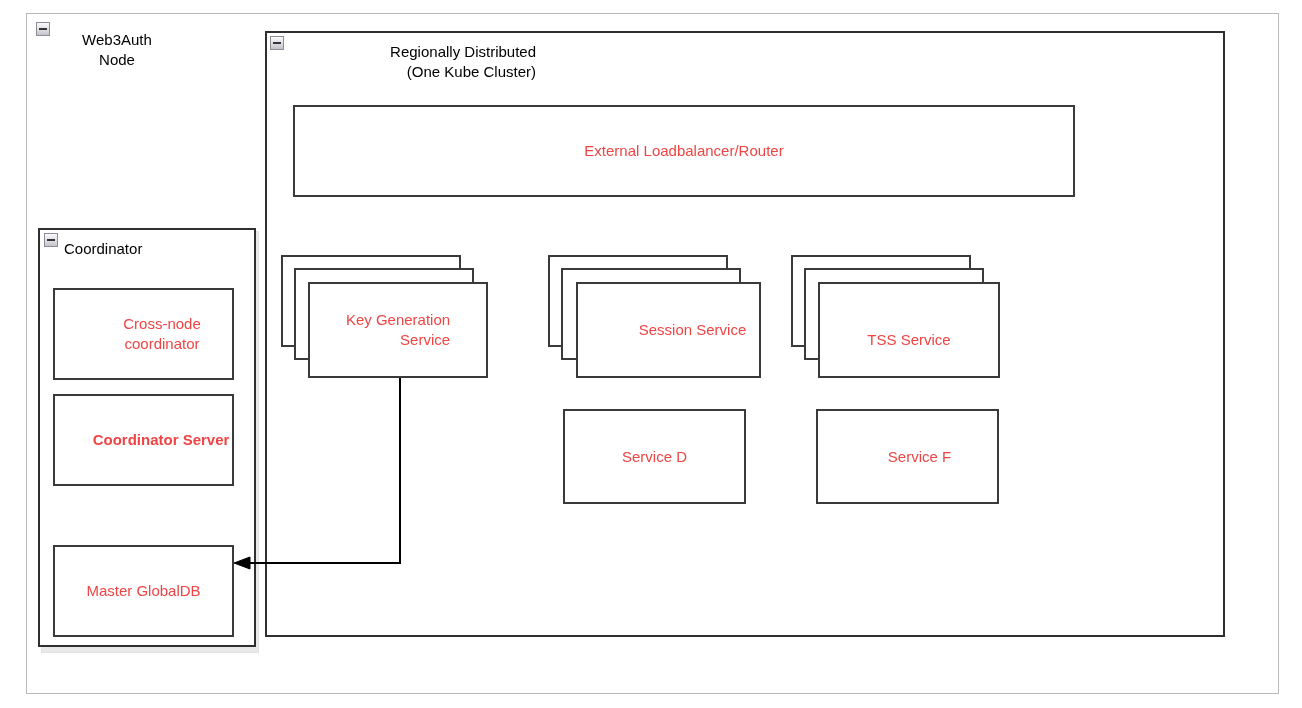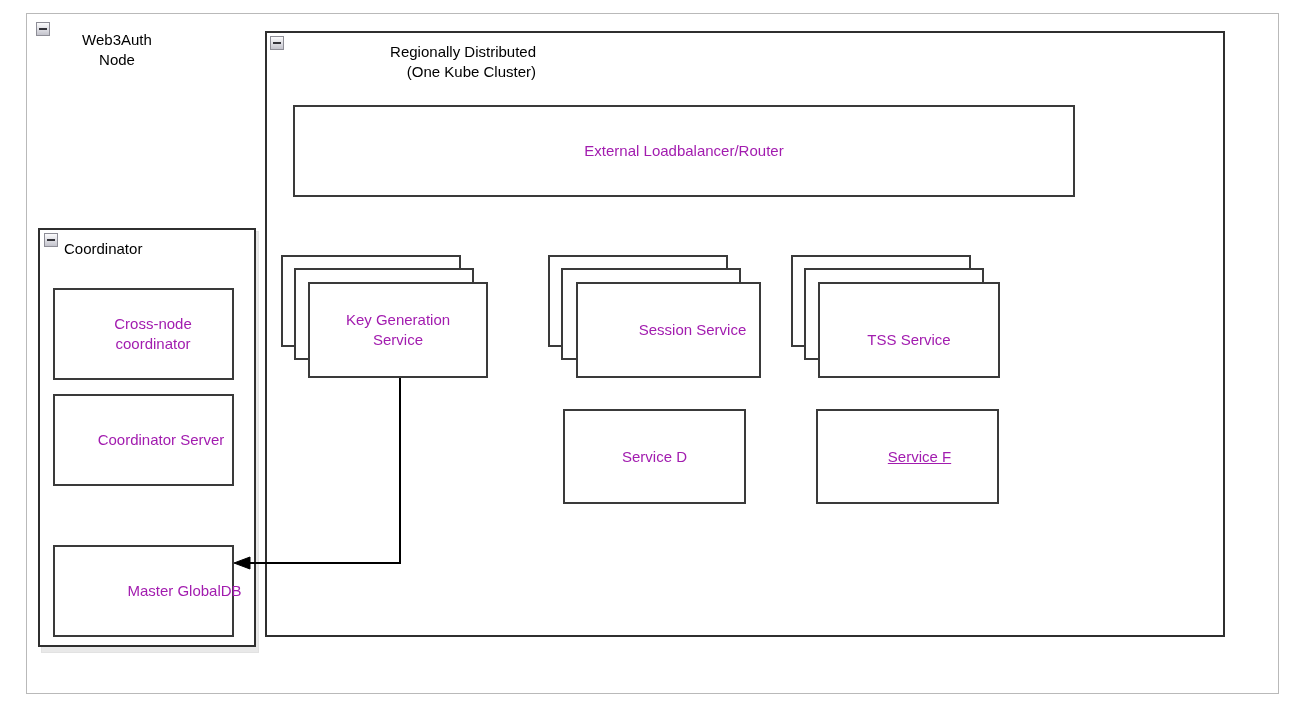--- a/index.html
+++ b/index.html
@@ -46,21 +46,21 @@
   }
 
   
   .centered-label {
     position: absolute;
     display: flex;
     align-items: center;
     justify-content: center;
     text-align: center;
     font-size: 15px;
-    color: #a21caf;
+    color: #ef4444;
     line-height: 1.32;
     white-space: pre-line;
     pointer-events: none;
   }
   .corner-label {
     position: absolute;
     font-size: 15px;
     color: #000000;
     line-height: 1.35;
     text-align: center;
@@ -117,54 +117,54 @@
 
   <div class="corner-label" style="left:296px; top:42px; width:240px; text-align:right;">Regionally Distributed
 (One Kube Cluster)</div>
 
   <div class="box" style="left:293px; top:105px; width:782px; height:92px;"></div>
   <div class="centered-label" style="left:293px; top:105px; width:782px; height:92px;">External Loadbalancer/Router</div>
 
   <div class="box" style="left:281px; top:255px; width:180px; height:92px;"></div>
   <div class="box" style="left:294px; top:268px; width:180px; height:92px;"></div>
   <div class="box" style="left:308px; top:282px; width:180px; height:96px;"></div>
-  <div class="centered-label" style="left:308px; top:282px; width:180px; height:96px;">Key Generation
+  <div class="centered-label" style="left:308px; top:282px; width:180px; height:96px;text-align:right;">Key Generation
 Service</div>
 
   <div class="box" style="left:548px; top:255px; width:180px; height:92px;"></div>
   <div class="box" style="left:561px; top:268px; width:180px; height:92px;"></div>
   <div class="box" style="left:576px; top:282px; width:185px; height:96px;"></div>
   <div class="centered-label" style="left:576px; top:282px; width:185px; height:96px;margin-left:24px;">Session Service</div>
 
   <div class="box" style="left:791px; top:255px; width:180px; height:92px;"></div>
   <div class="box" style="left:804px; top:268px; width:180px; height:92px;"></div>
   <div class="box" style="left:818px; top:282px; width:182px; height:96px;"></div>
   <div class="centered-label" style="left:818px; top:282px; width:182px; height:116px;">TSS Service</div>
 
   <div class="box" style="left:563px; top:409px; width:183px; height:95px;"></div>
   <div class="centered-label" style="left:563px; top:409px; width:183px; height:95px;border-radius:21px;">Service D</div>
 
   <div class="box" style="left:816px; top:409px; width:183px; height:95px;"></div>
-  <div class="centered-label" style="left:816px; top:409px; width:207px; height:95px;text-decoration:underline;">Service F</div>
+  <div class="centered-label" style="left:816px; top:409px; width:207px; height:95px;">Service F</div>
 
   <div class="shadow-frame" style="left:41px; top:231px; width:218px; height:422px;"></div>
   <div class="container-box" style="left:38px; top:228px; width:218px; height:419px;"></div>
 
   <div class="collapse-icon" style="left:44px; top:233px;"></div>
 
   <div class="corner-label" style="left:64px; top:239px; width:150px; text-align:left;">Coordinator</div>
 
   <div class="box" style="left:53px; top:288px; width:181px; height:92px;"></div>
-  <div class="centered-label" style="left:53px; top:288px; width:200px; height:92px;">Cross-node
+  <div class="centered-label" style="left:62px; top:288px; width:200px; height:92px;">Cross-node
 coordinator</div>
 
   <div class="box" style="left:53px; top:394px; width:181px; height:92px;"></div>
-  <div class="centered-label" style="left:53px; top:394px; width:216px; height:92px;">Coordinator Server</div>
+  <div class="centered-label" style="left:53px; top:394px; width:216px; height:92px;font-weight:bold;">Coordinator Server</div>
 
   <div class="box" style="left:53px; top:545px; width:181px; height:92px;"></div>
-  <div class="centered-label" style="left:53px; top:545px; width:181px; height:92px;margin-left:41px;">Master GlobalDB</div>
+  <div class="centered-label" style="left:53px; top:545px; width:181px; height:92px;">Master GlobalDB</div>
 
   <svg class="connector" viewBox="0 0 1302 708" xmlns="http://www.w3.org/2000/svg">
     <polyline points="400,378 400,563 243,563" fill="none" stroke="#000000" stroke-width="2"></polyline>
     <polygon points="234,563 250,557 250,569" fill="#000000" stroke="#000000" stroke-width="1"></polygon>
   </svg>
 
 </div>
 
 </body></html>

